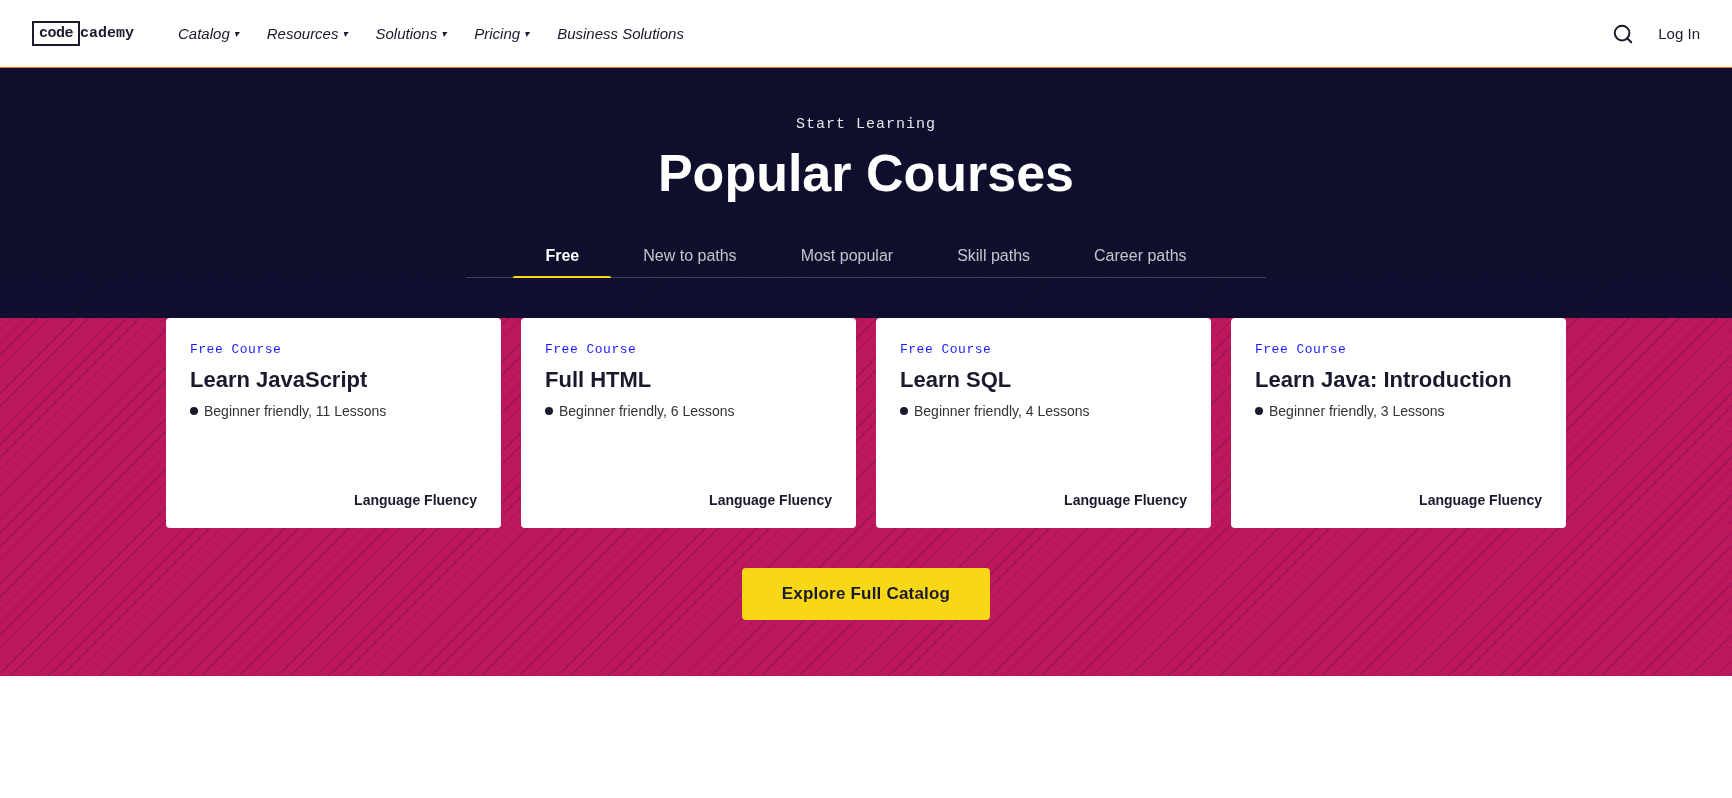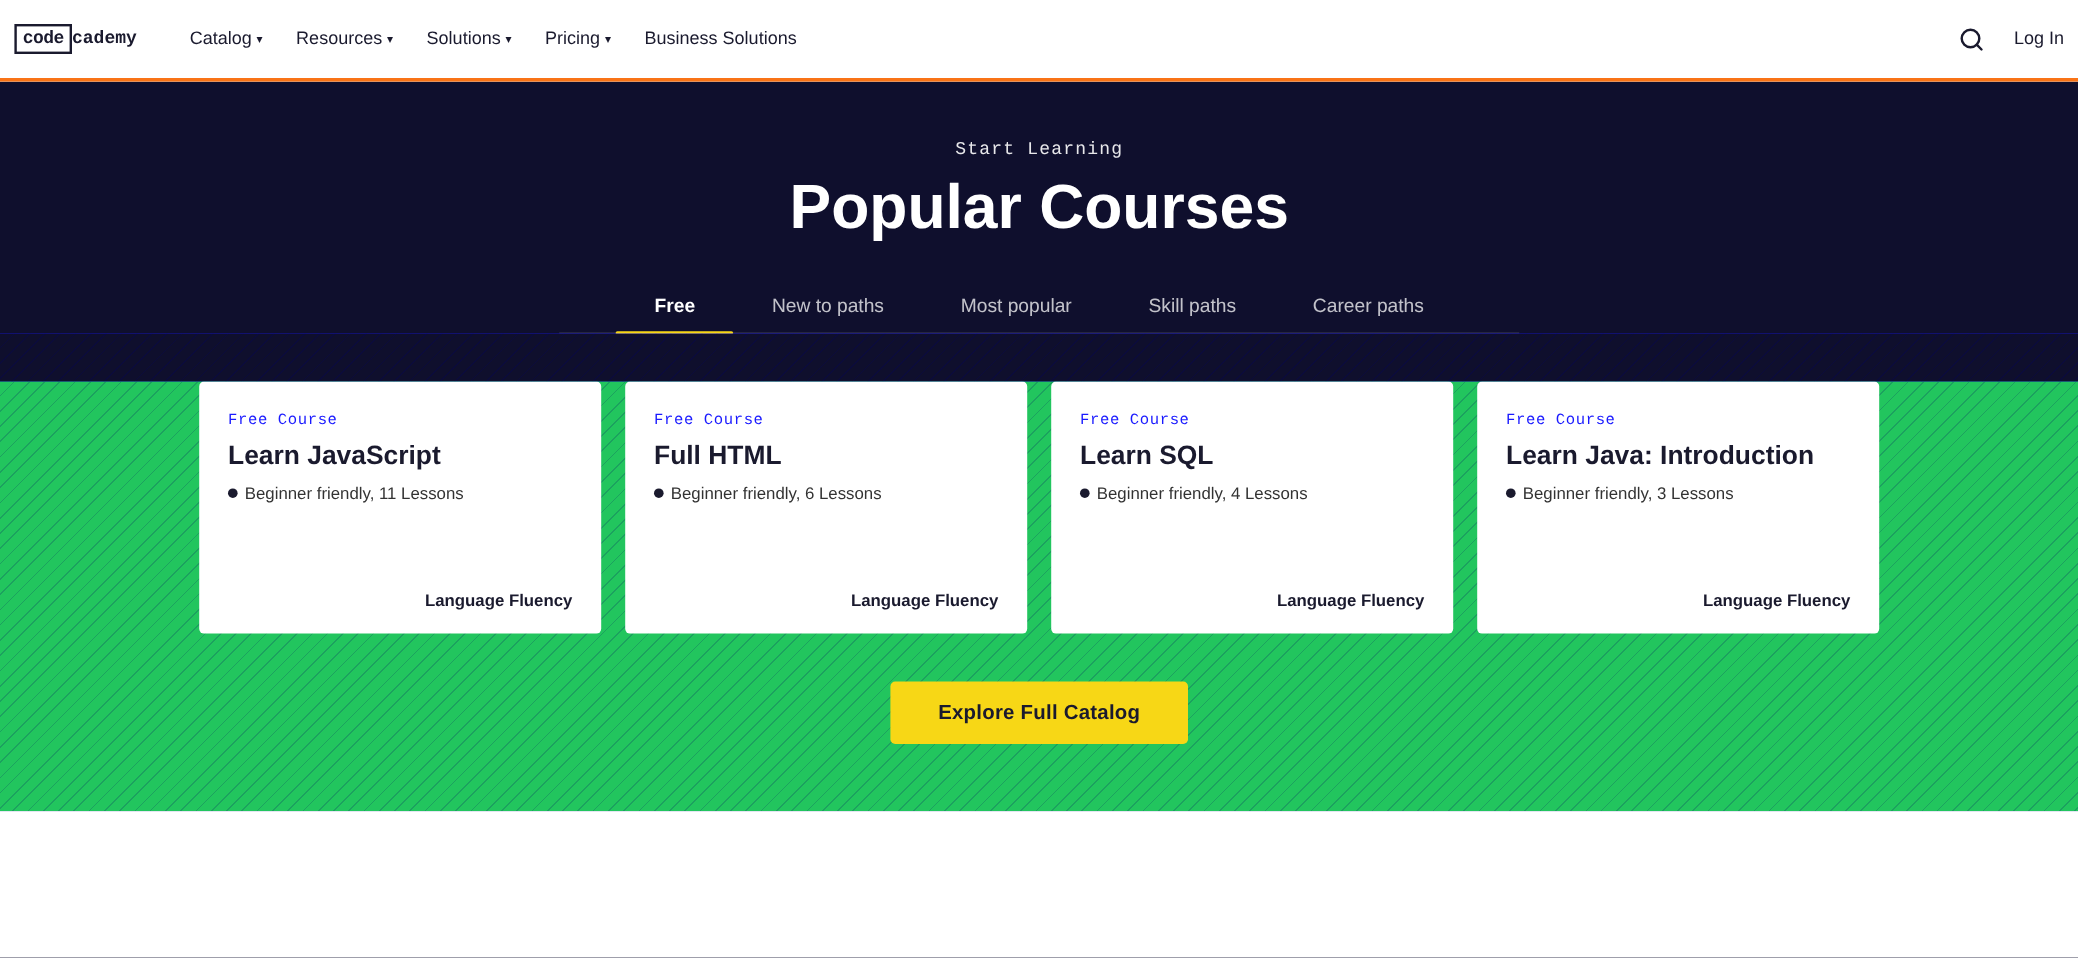--- a/index.html
+++ b/index.html
@@ -3,23 +3,23 @@
   <meta charset="utf-8">
   <style>
     * { margin: 0; padding: 0; box-sizing: border-box; }
     body { font-family: -apple-system, BlinkMacSystemFont, 'Segoe UI', sans-serif; background: #fff; }
 
     
     .navbar {
       display: flex;
       align-items: center;
       height: 68px;
-      padding: 0 12px;
+      padding: 0 32px;
       background: #fff;
-      border-bottom: 3px solid #f97316;
+      border-bottom: 1px solid #f97316;
       position: relative;
       z-index: 10;
     }
     .logo-wrapper {
       display: flex;
       align-items: center;
       margin-right: 32px;
     }
     .logo-box {
       border: 2px solid #1a1a2e;
@@ -35,20 +35,21 @@
       font-size: 15px;
       font-weight: 700;
       color: #1a1a2e;
       font-family: 'Courier New', monospace;
     }
     .nav-links {
       display: flex;
       align-items: center;
       gap: 4px;
       flex: 1;
+      font-style: italic;
     }
     .nav-item {
       display: flex;
       align-items: center;
       gap: 4px;
       padding: 8px 12px;
       font-size: 15px;
       font-weight: 500;
       color: #1a1a2e;
       cursor: pointer;
@@ -290,21 +291,21 @@
       <div class="tab active">Free</div>
       <div class="tab">New to paths</div>
       <div class="tab">Most popular</div>
       <div class="tab">Skill paths</div>
       <div class="tab">Career paths</div>
     </div>
   </div>
 
   <div class="hero-lower">
     <div style="height:40px; background:#0f0f2d;"></div>
-    <div style="background: #22c55e; position: relative; overflow: hidden;">
+    <div style="background: #be185d; position: relative; overflow: hidden;">
       <div style="position: absolute; top:0;left:0;right:0;bottom:0; background: repeating-linear-gradient(135deg, transparent, transparent 8px, rgba(0,0,100,0.18) 8px, rgba(0,0,100,0.18) 9px); pointer-events:none; z-index:0;"></div>
       <div class="cards-grid">
 
         <div class="course-card">
           <div class="card-badge">Free Course</div>
           <div class="card-title">Learn JavaScript</div>
           <div class="card-meta">
             <span class="dot"></span>
             <span>Beginner friendly, 11 Lessons</span>
           </div>

